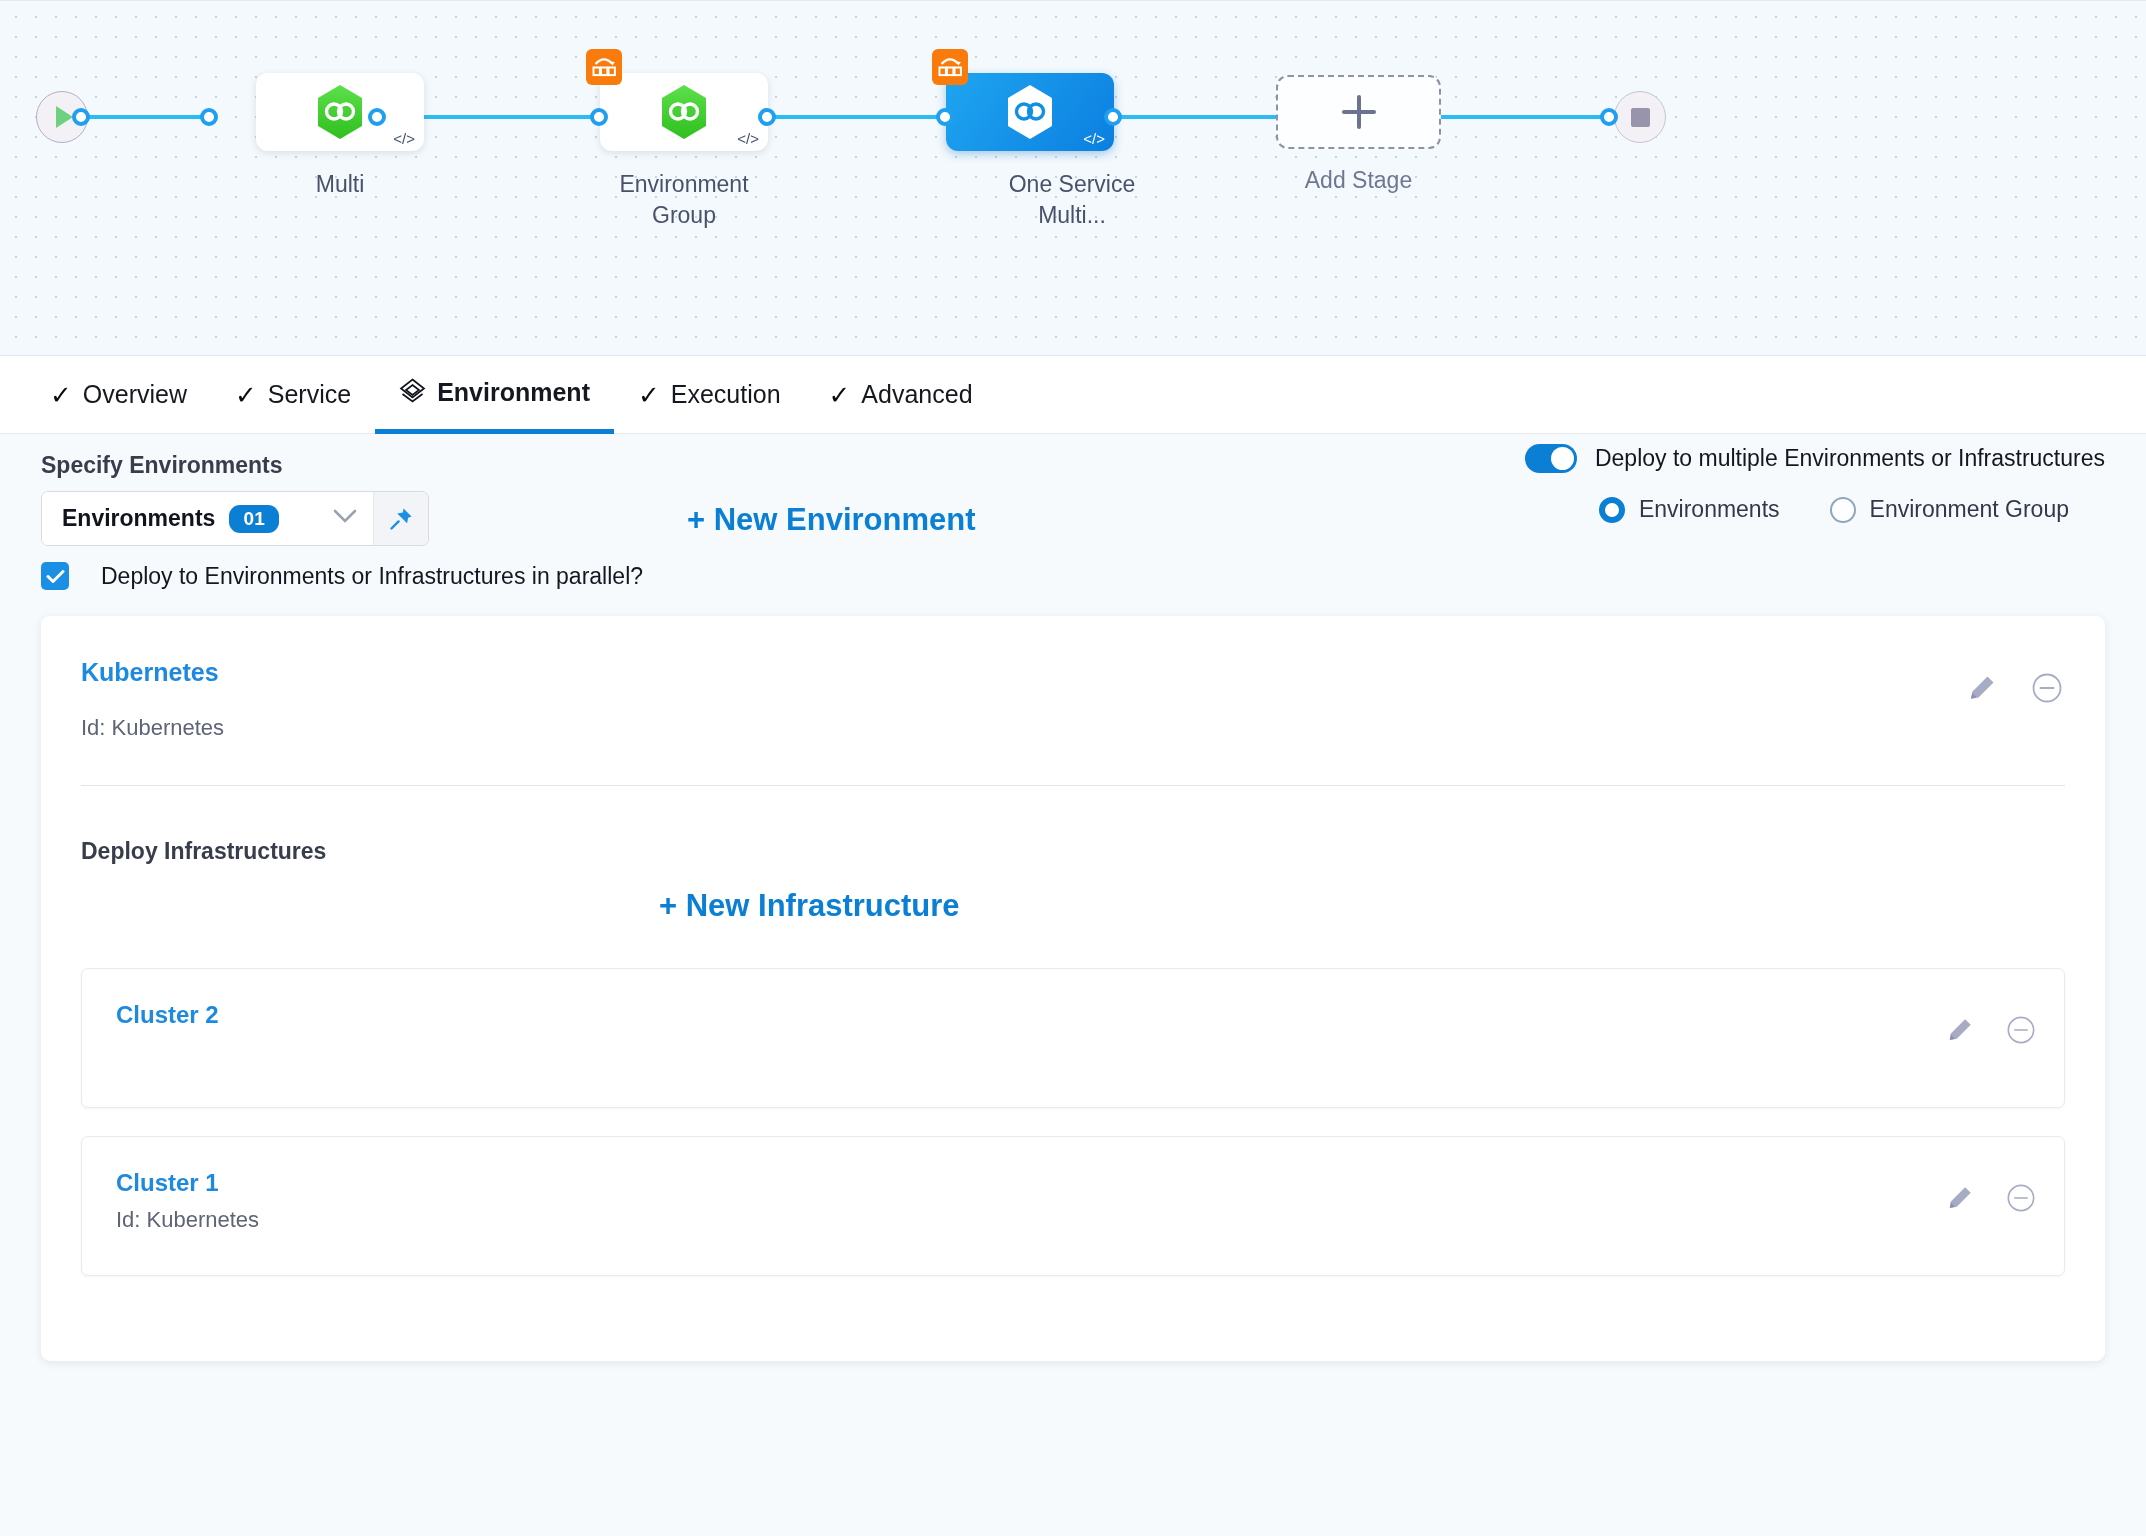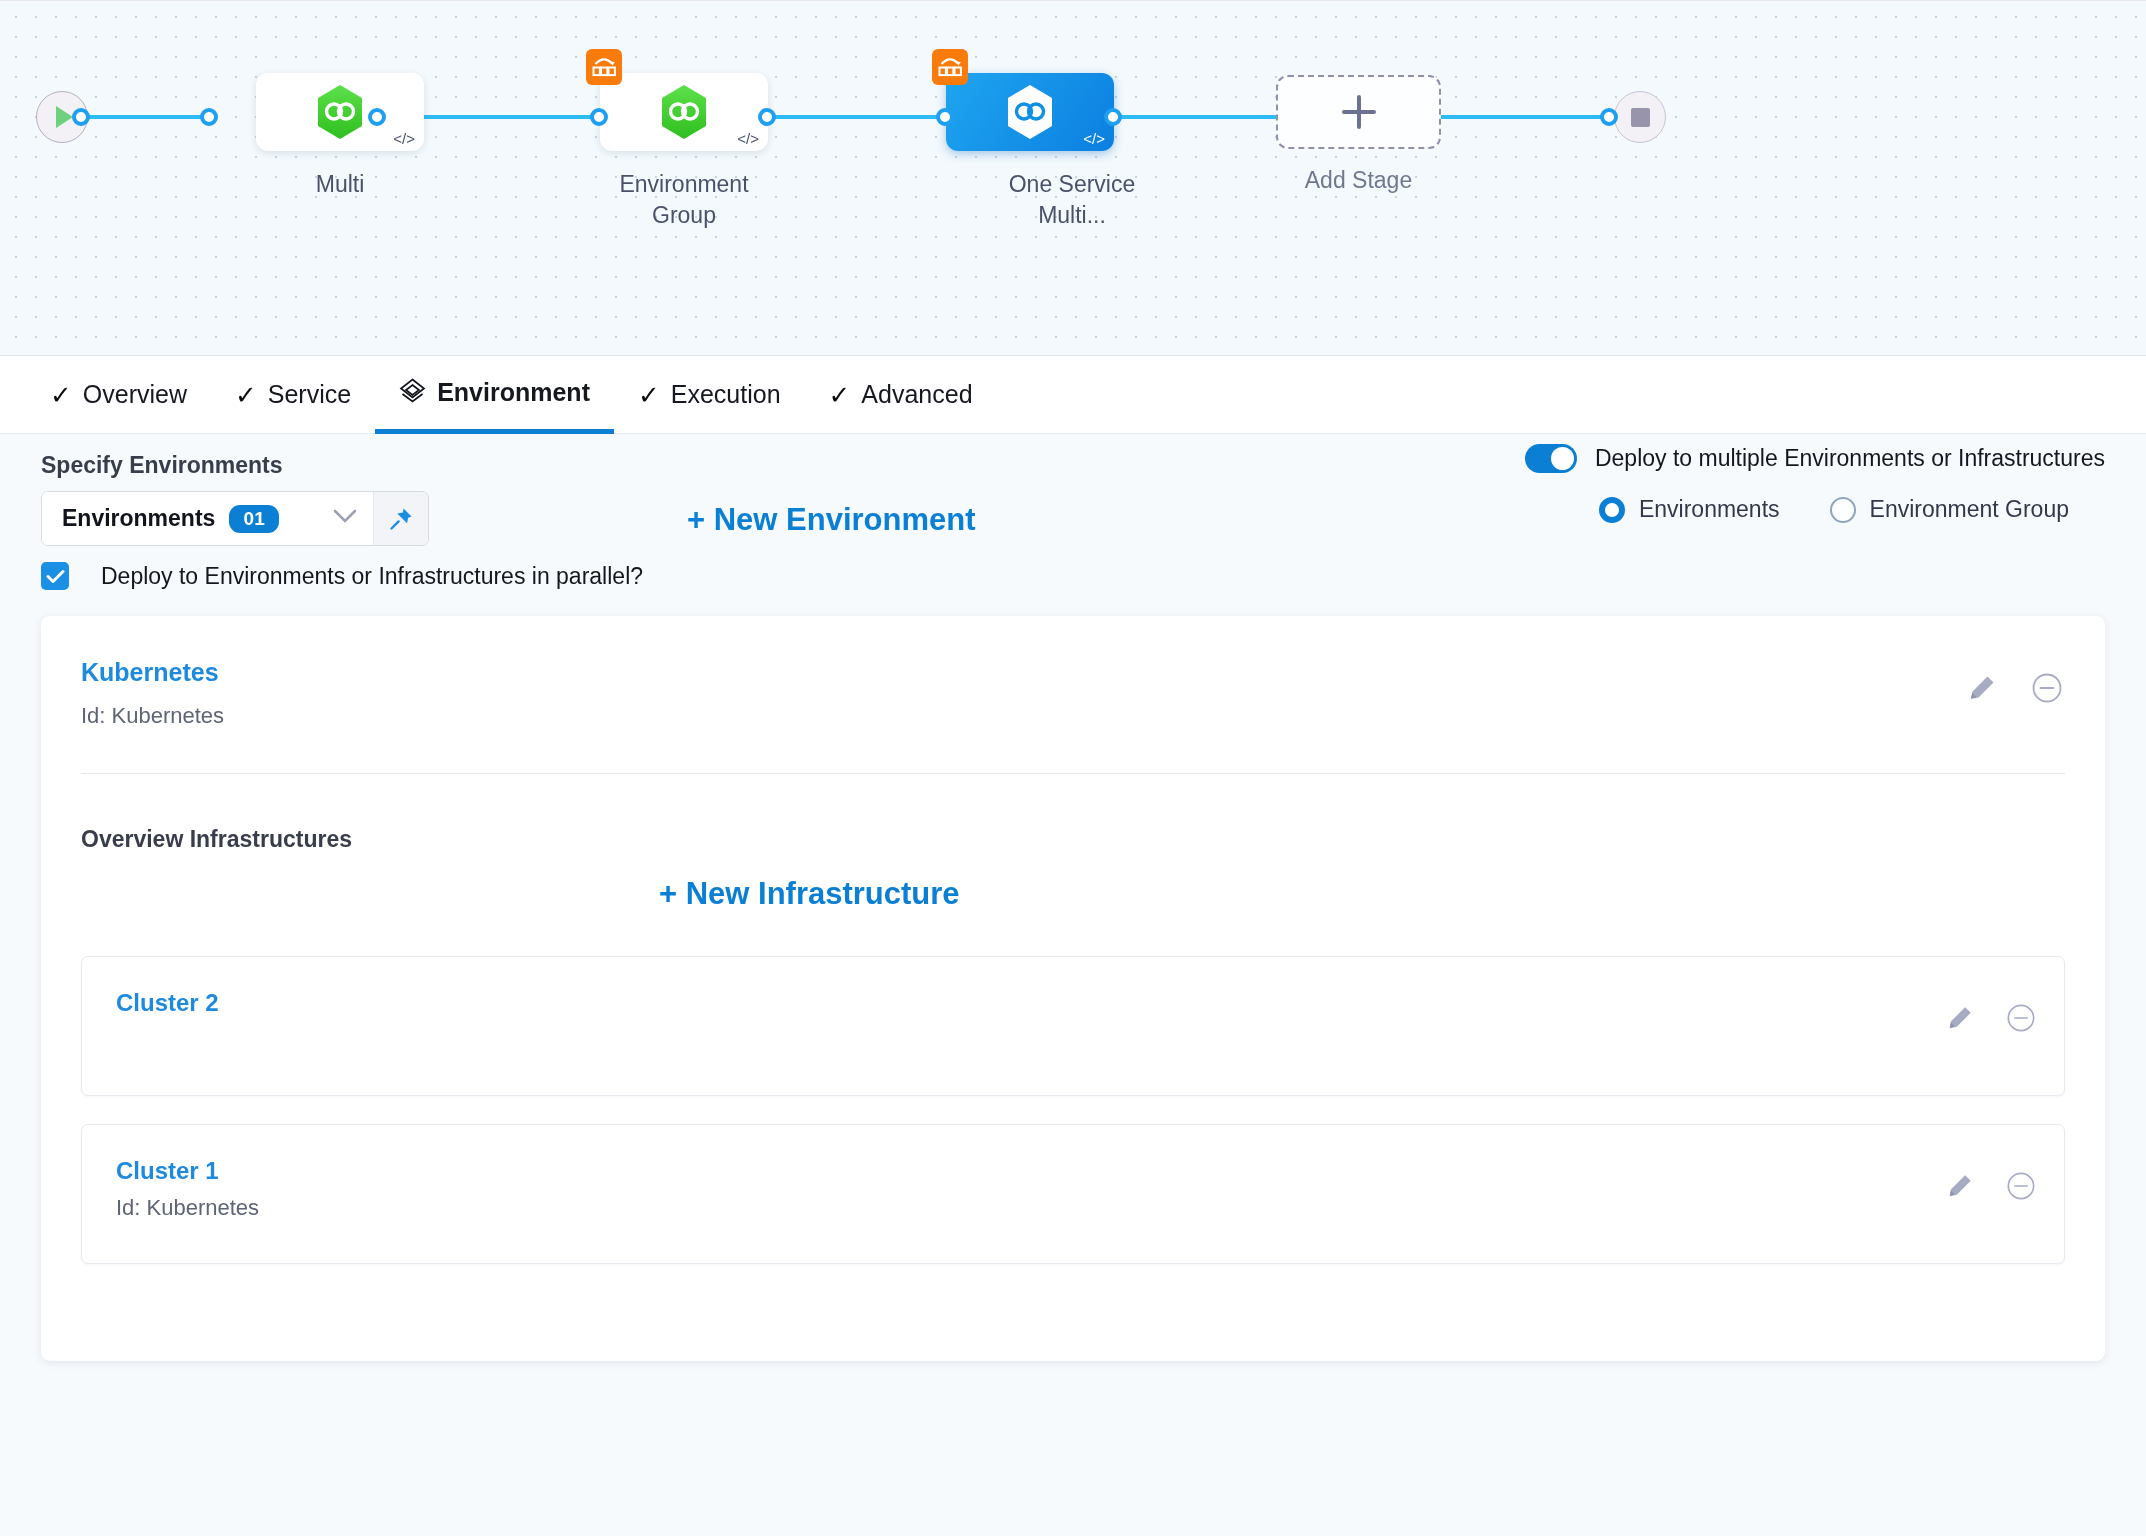--- a/index.html
+++ b/index.html
@@ -179,21 +179,21 @@
 
   
   .env-card {
     background: #fff; border-radius: 9px;
     box-shadow: 0 2px 9px rgba(40,60,90,.10);
     padding: 42px 40px 0 40px; min-height: 745px;
   }
   .env-head { position: relative; display: flex; align-items: flex-start; }
   .entity-name {
     font-size: 25px; font-weight: bold; color: #1d8ae0; cursor: pointer;
-    margin-bottom: 16px;
+    margin-bottom: 28px;
   }
   .entity-id { font-size: 22px; color: #5d6475; }
   .row-actions {
     position: absolute; right: 2px; top: 14px;
     display: flex; align-items: center; gap: 34px;
   }
   .icon-btn { cursor: pointer; display: flex; align-items: center; }
   .divider { height: 1px; background: #e2e5ea; margin: 44px 0 0 0; }
 
   .infra-block { padding-top: 34px; }
@@ -405,21 +405,21 @@
             <path d="M9.5 16 L22.5 16" stroke="#a7abc4" stroke-width="1.8" stroke-linecap="round"></path>
           </svg>
         </span>
       </div>
     </div>
 
     <div class="divider"></div>
 
     <div class="infra-block">
       <div class="row-top" style="height:118px;">
-        <div class="field-label">Overview Infrastructures</div>
+        <div class="field-label">Deploy Infrastructures</div>
 
 
         <div class="new-link" style="left:578px;">+ New Infrastructure</div>
       </div>
 
       <div class="infra-cards">
 
         <div class="infra-card">
           <div class="infra-name">Cluster 2</div>
           <div class="row-actions">

